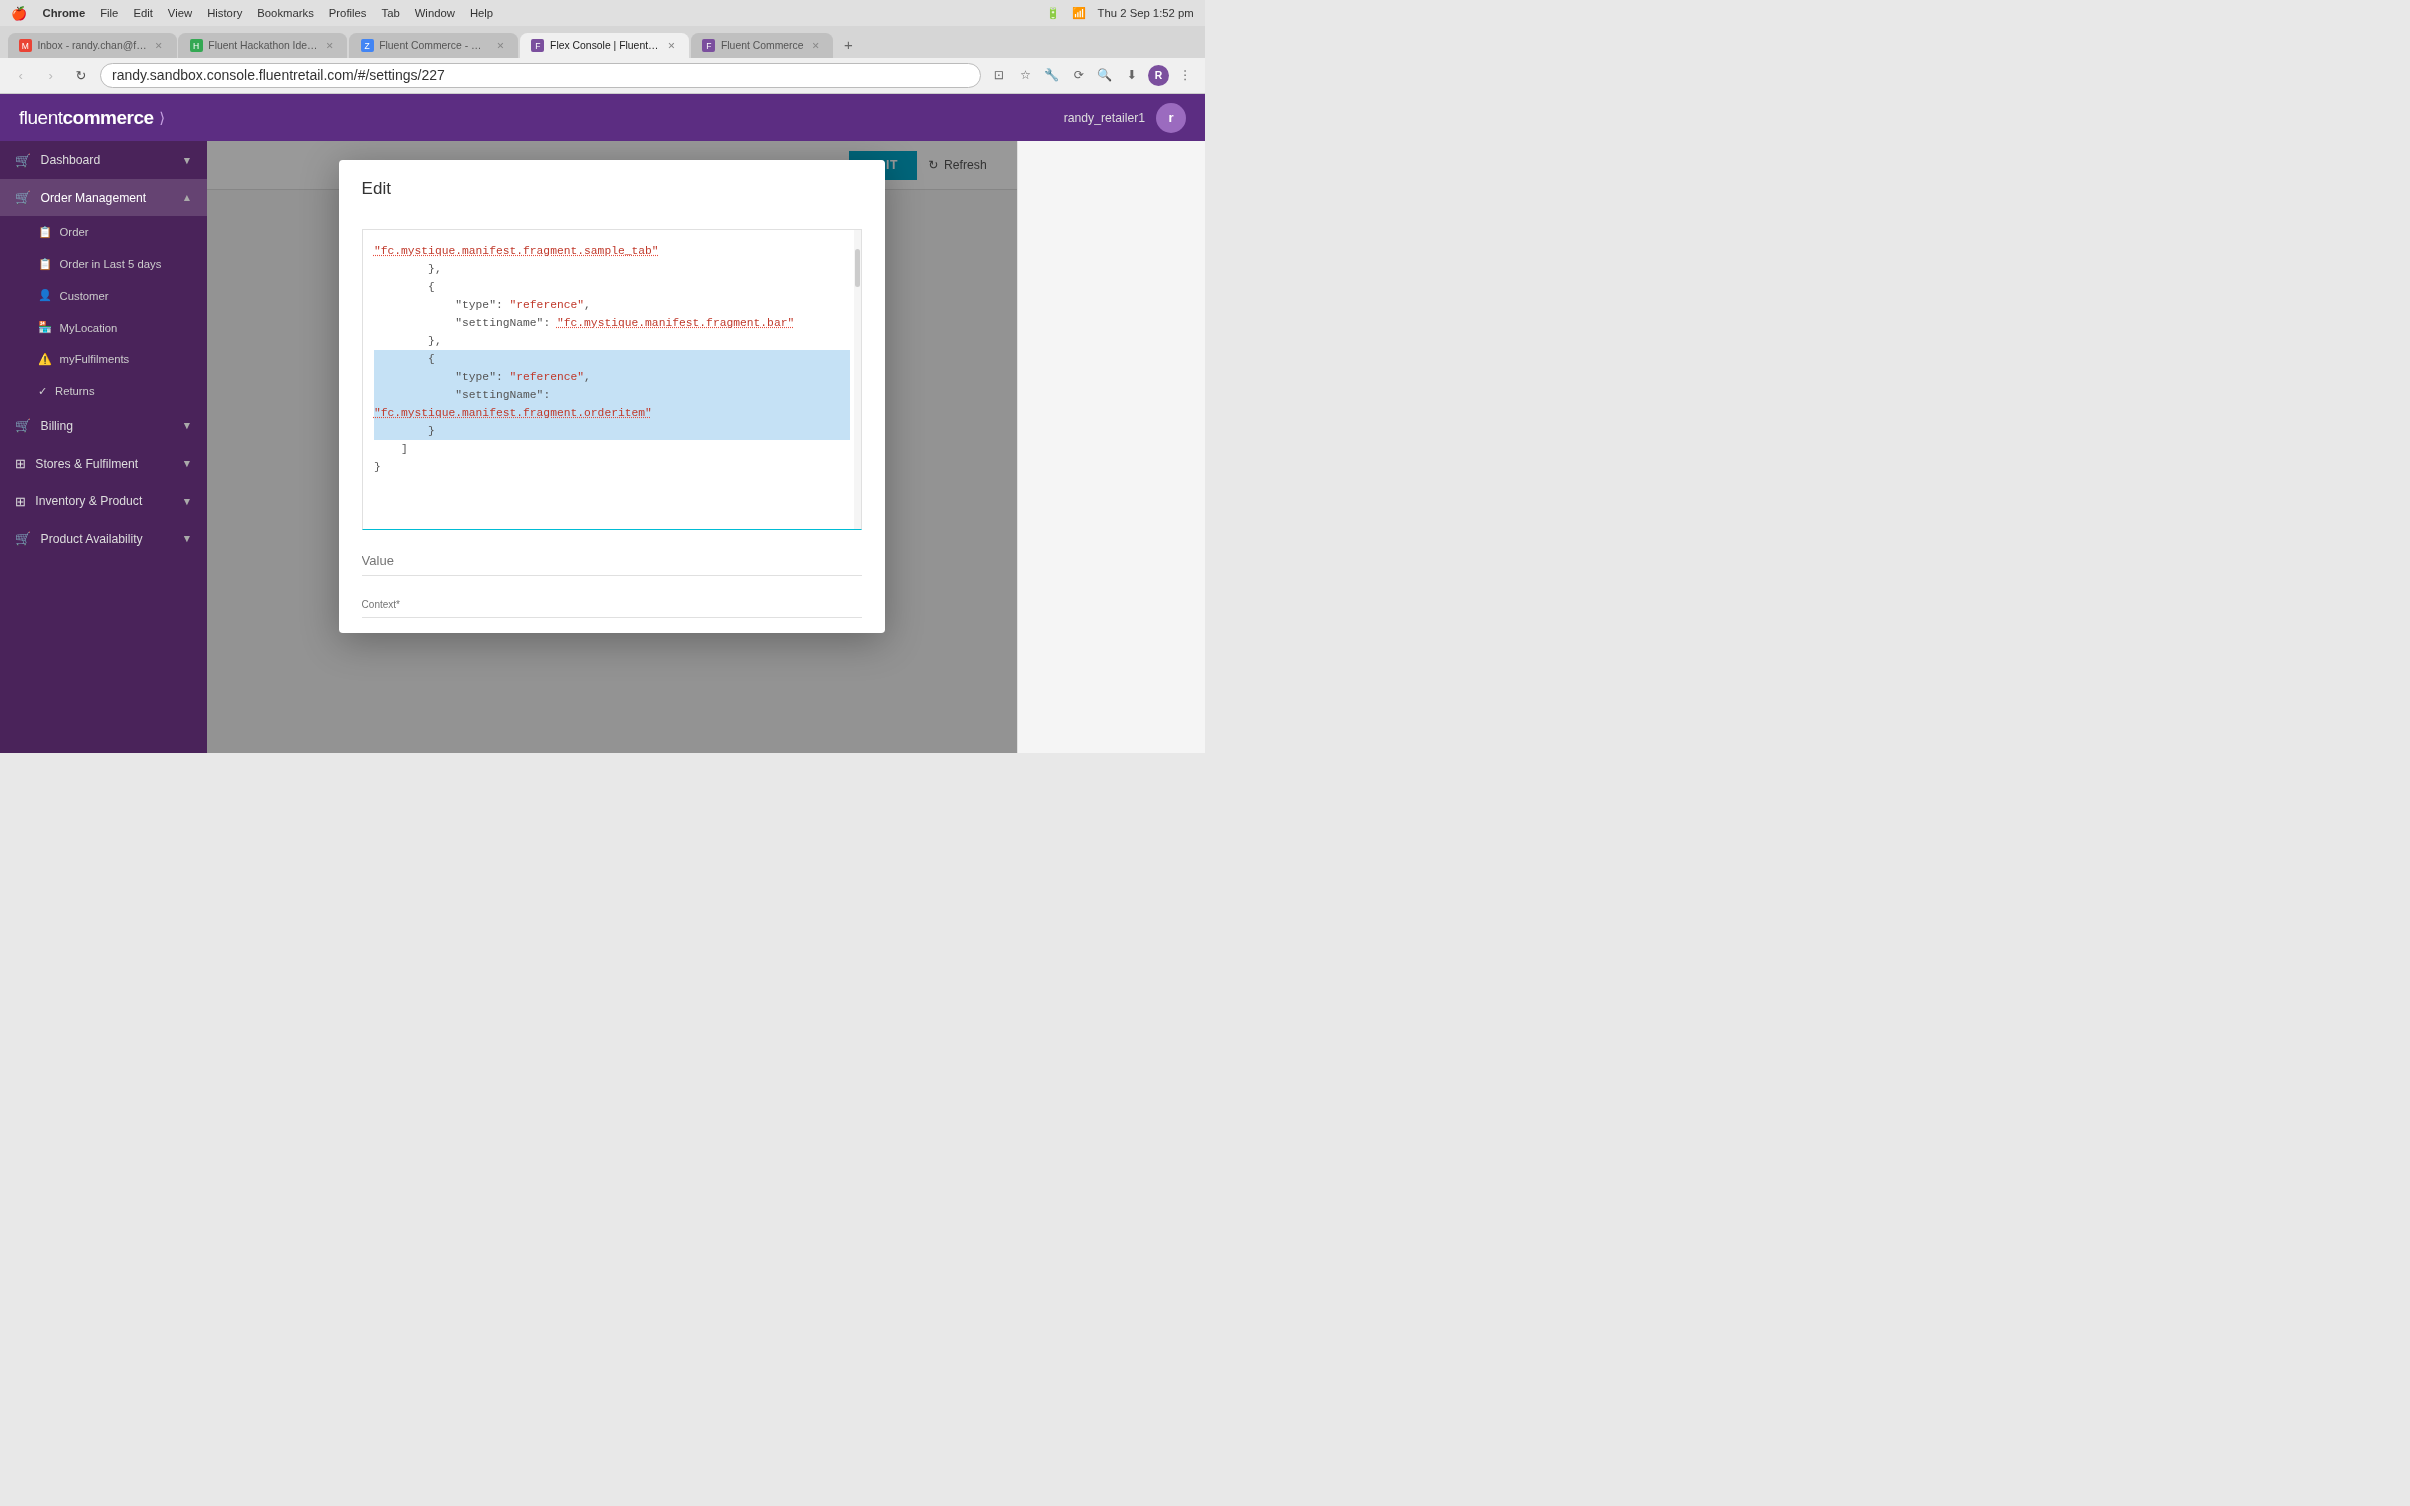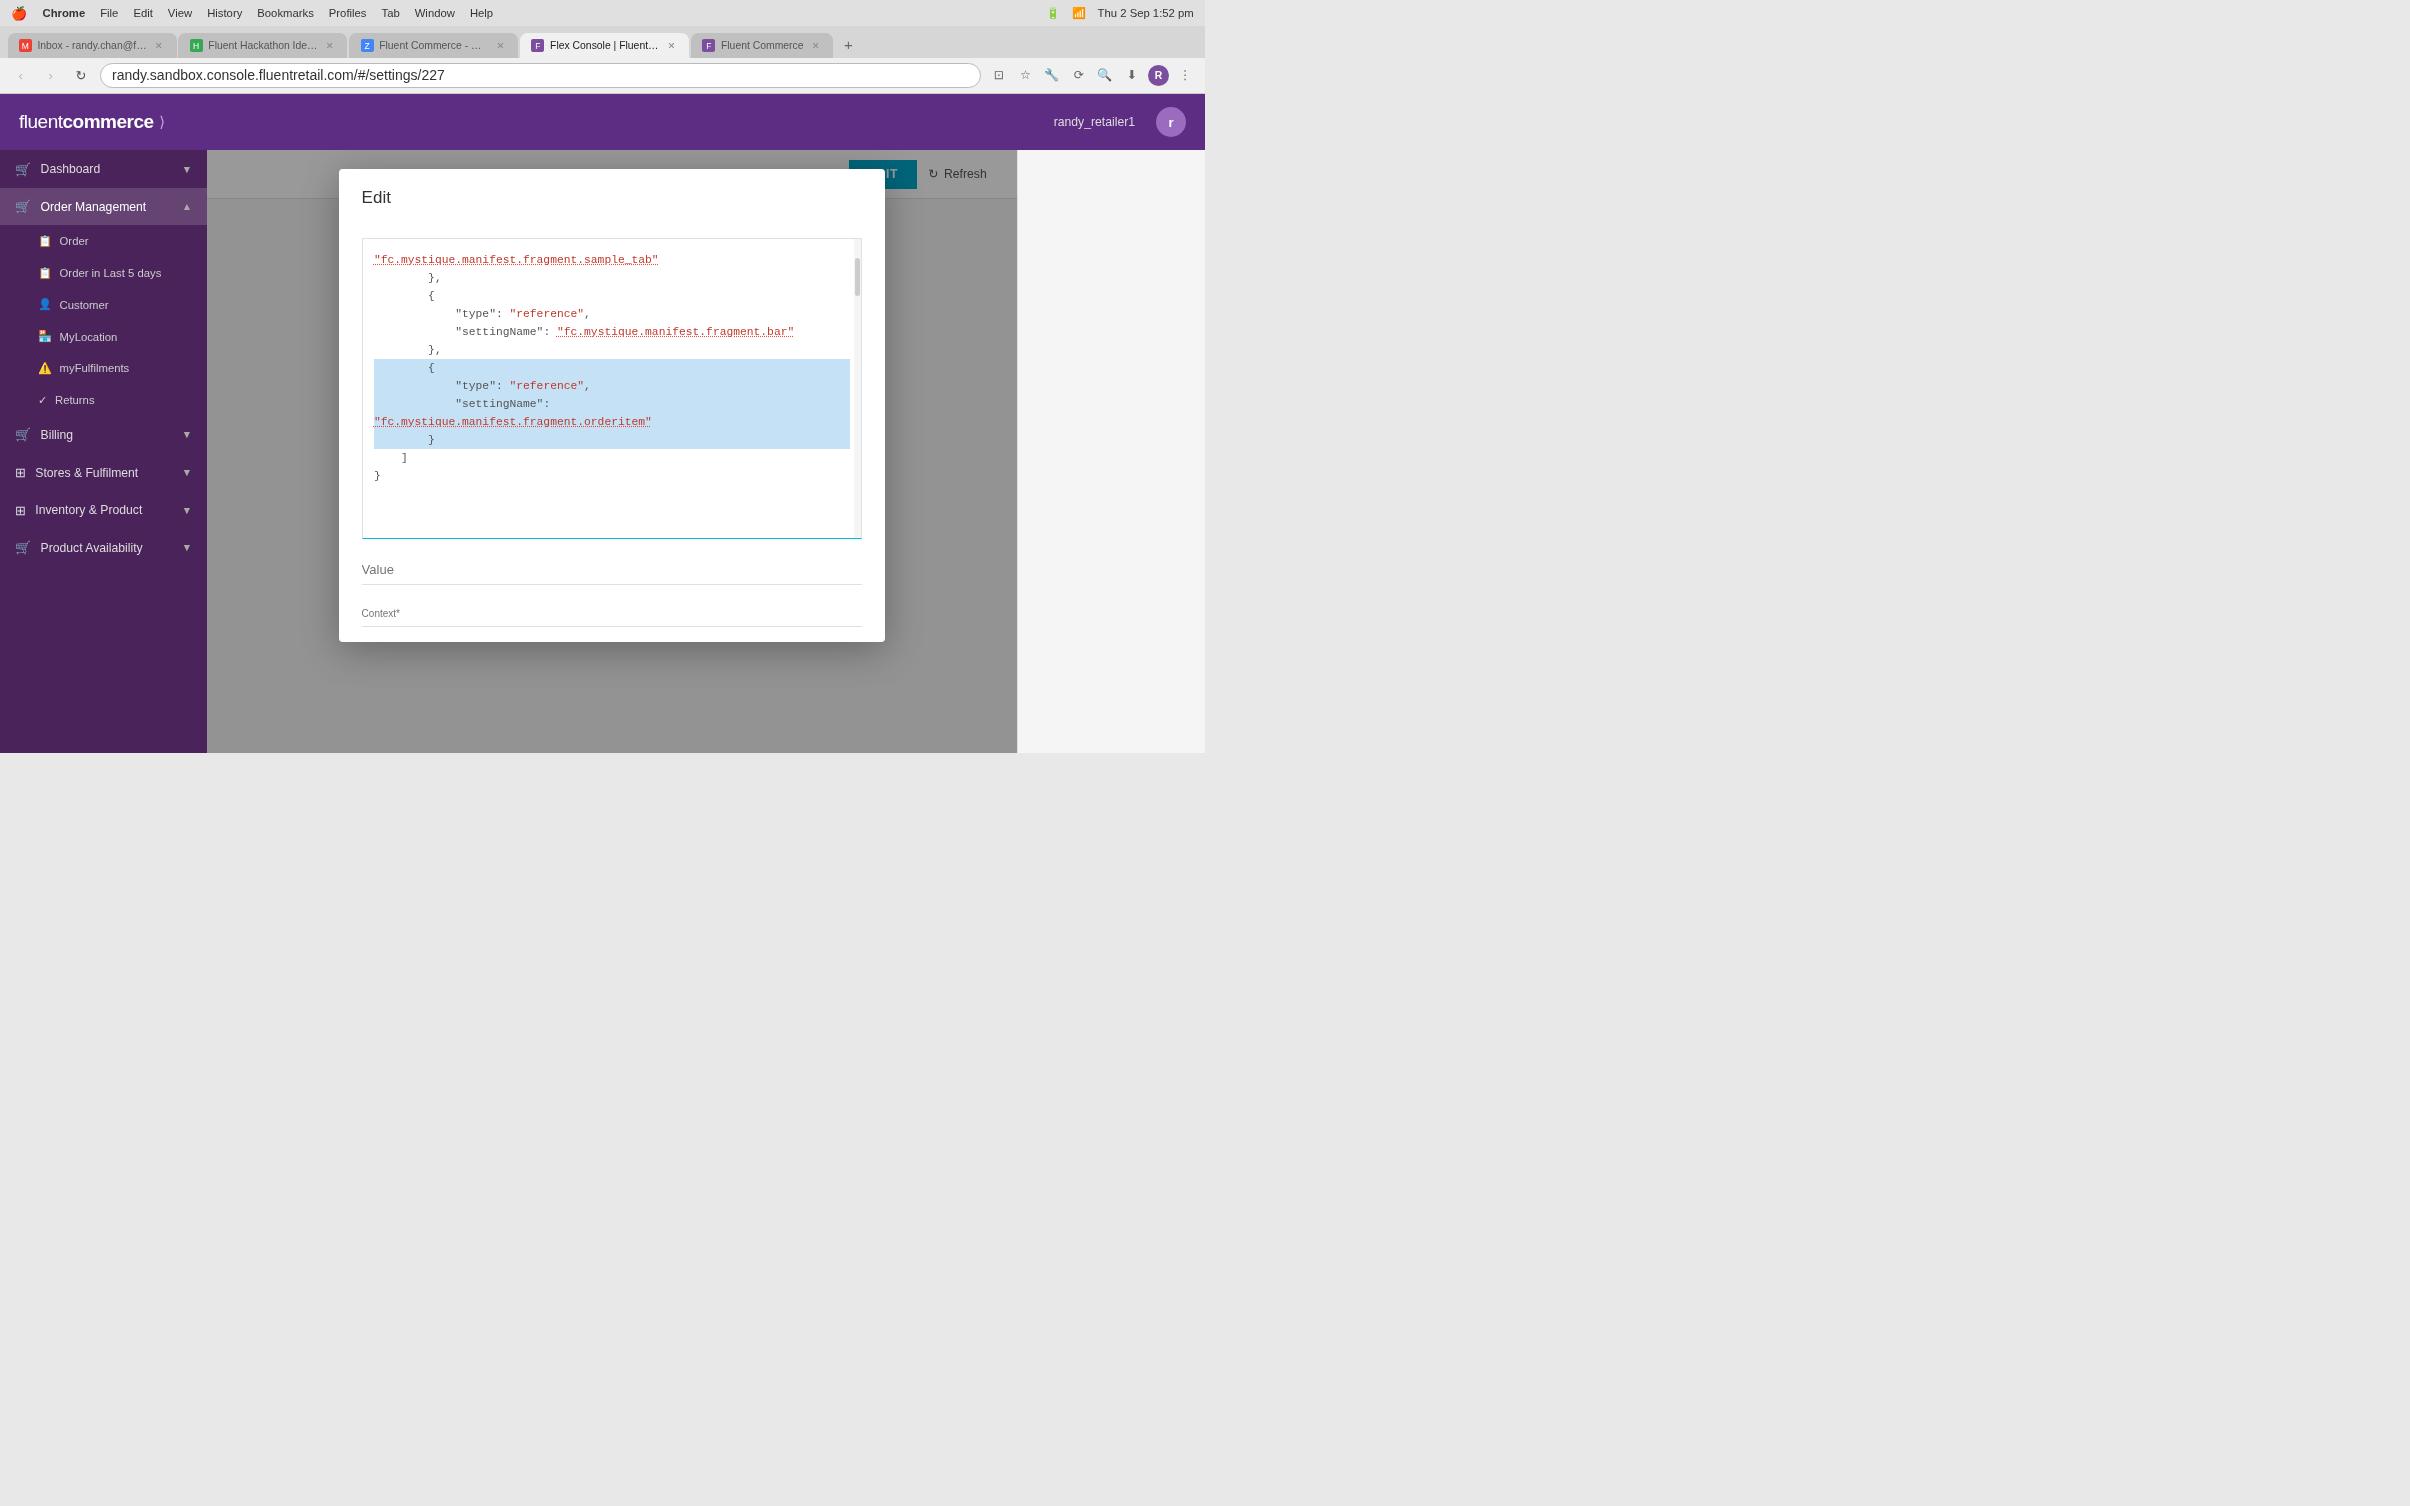--- a/index.html
+++ b/index.html
@@ -153,21 +153,21 @@
       font-weight: bold;
     }
 
     
     .app-container {
       display: flex;
       flex-direction: column;
       height: calc(753px - 26px - 32px - 30px);
     }
     .app-header {
-      height: 56px;
+      height: 47px;
       background: #5c2d82;
       display: flex;
       align-items: center;
       justify-content: space-between;
       padding: 0 19px;
       flex-shrink: 0;
     }
     .app-logo {
       display: flex;
       align-items: center;
@@ -181,21 +181,21 @@
     }
     .logo-text strong { font-weight: 700; }
     .logo-arrow {
       color: #c5a0e0;
       font-size: 15px;
       margin-left: 1.9px;
     }
     .app-header-right {
       display: flex;
       align-items: center;
-      gap: 21px;
+      gap: 11px;
       color: white;
     }
     .header-username { font-size: 12.2px; color: #ddd; }
     .header-avatar {
       width: 30px;
       height: 30px;
       background: #9b6bbf;
       border-radius: 50%;
       display: flex;
       align-items: center;

